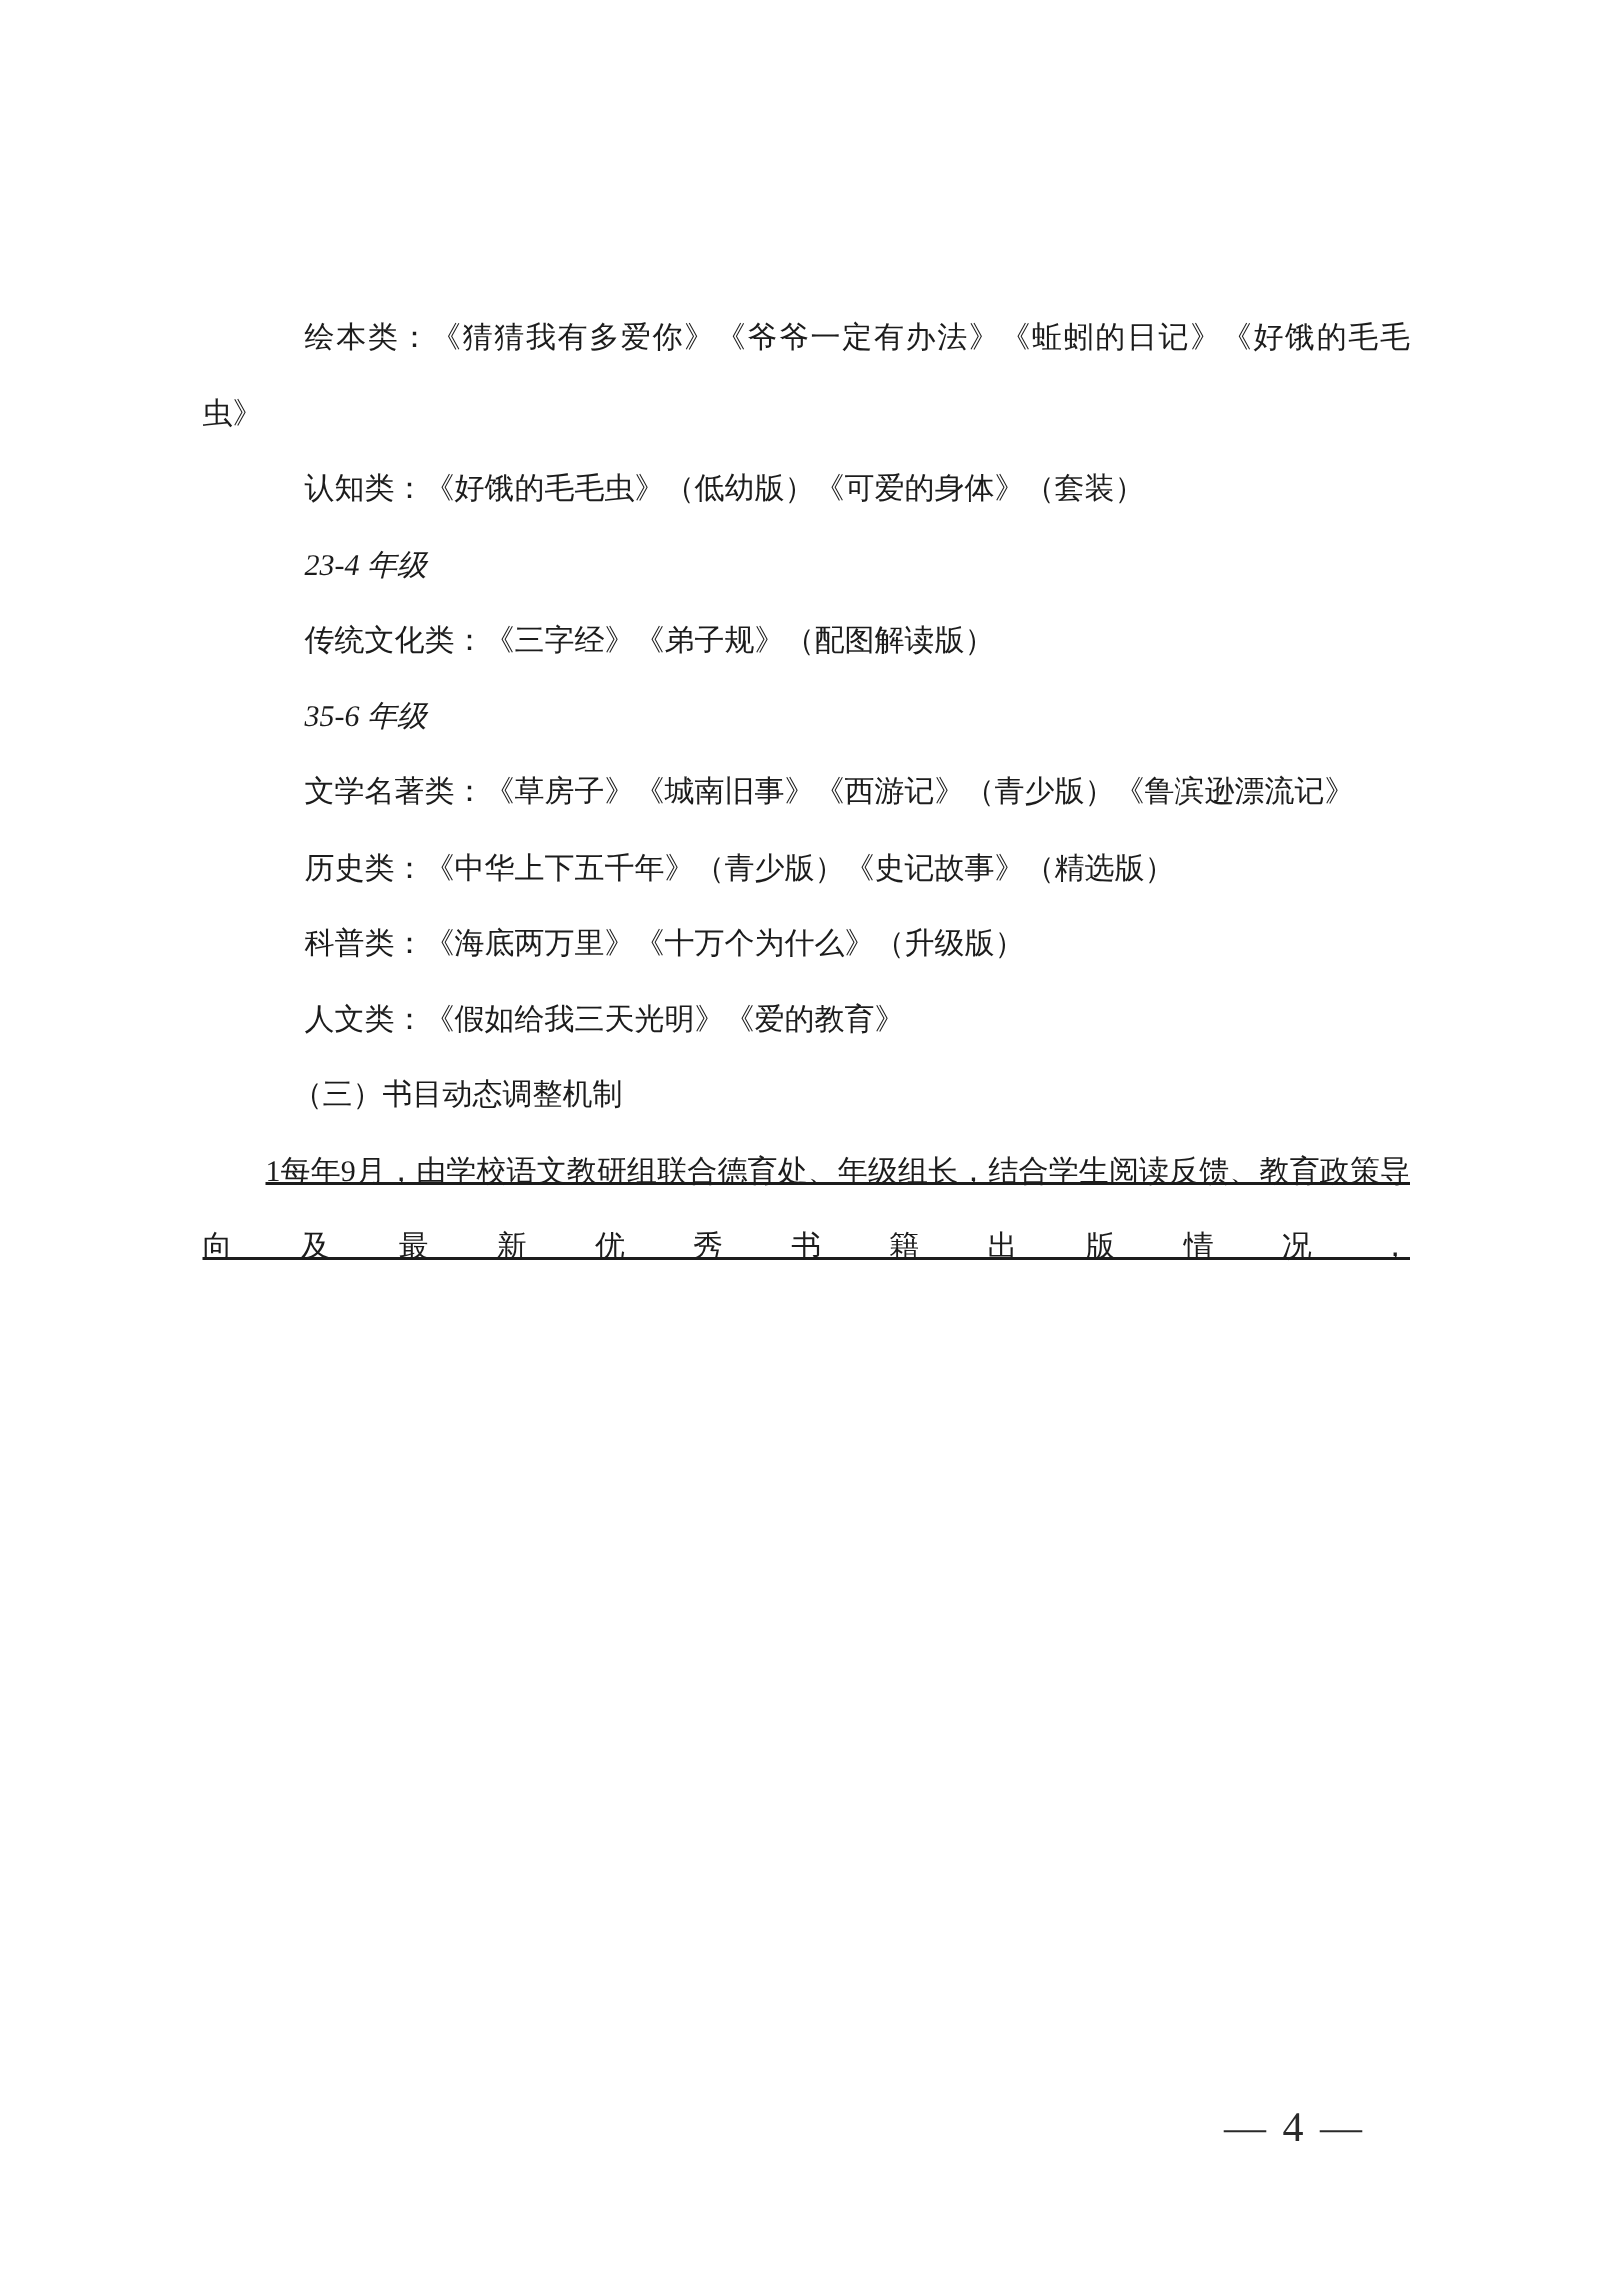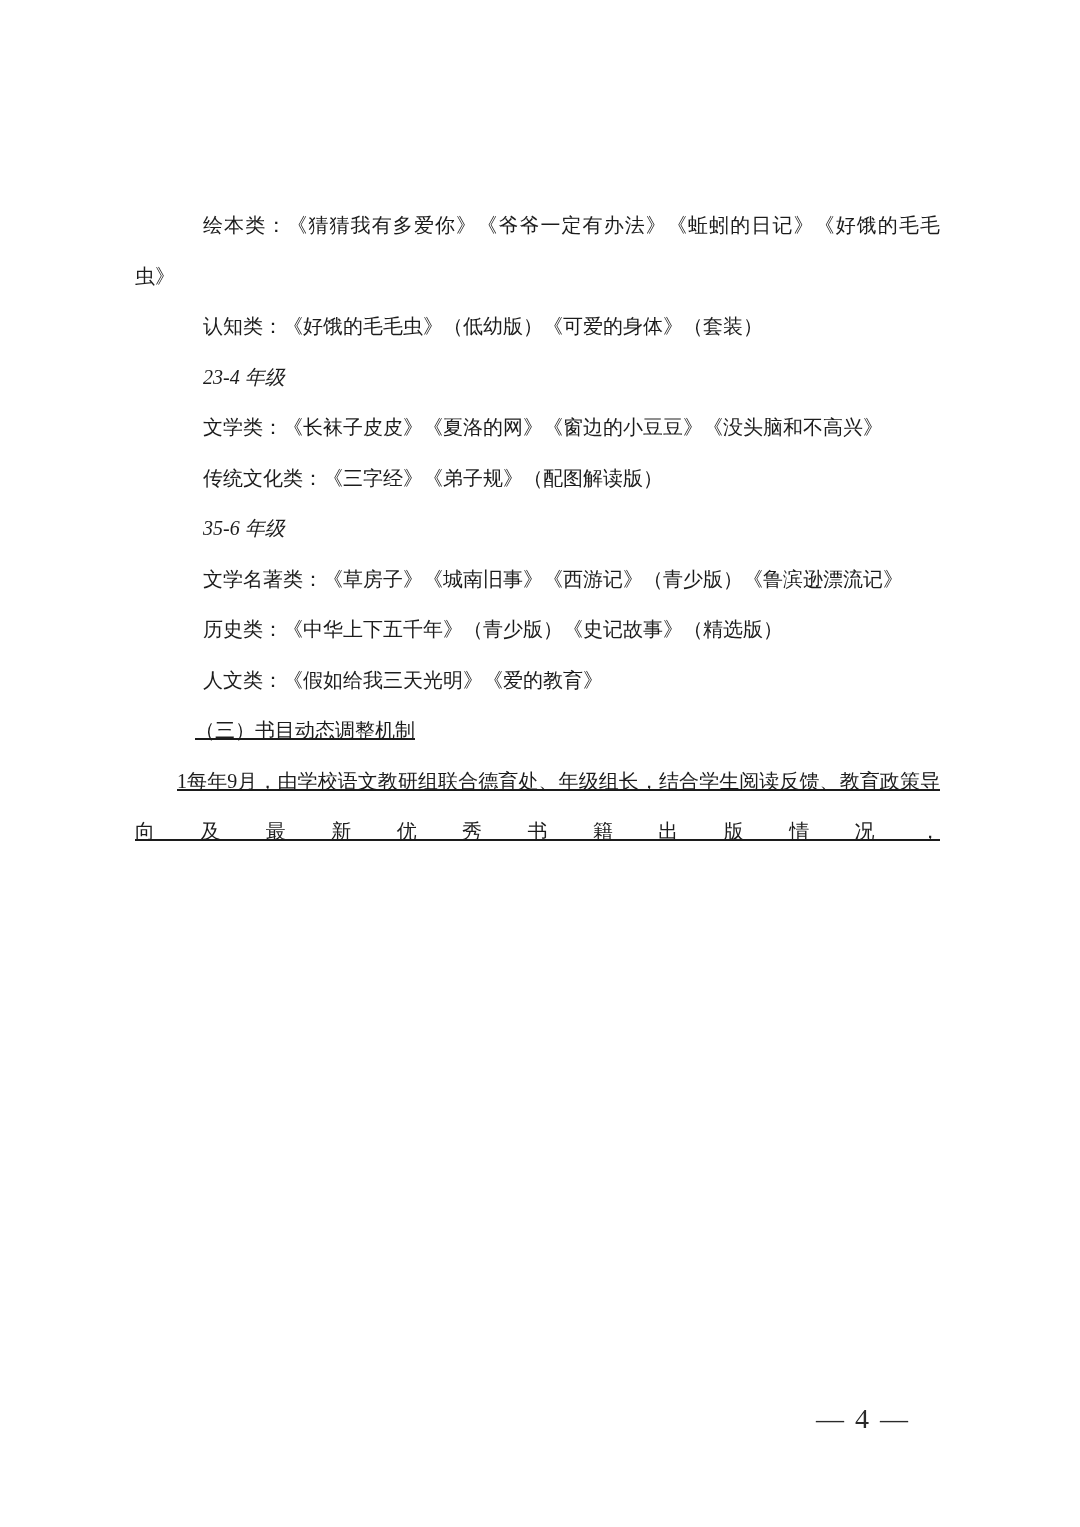--- a/index.html
+++ b/index.html
@@ -35,21 +35,20 @@
     margin: 0;
     padding: 0;
     text-indent: 68px;
   }
   .doc-body p.grade-heading {
     text-indent: 68px;
     font-style: italic;
   }
   .doc-body p.section-heading {
     text-indent: 60px;
-    text-decoration: underline;
   }
   .doc-body p.numbered {
     text-indent: 42px;
     text-align-last: justify;
     text-decoration: underline;
   }
   .page-number {
     position: absolute;
     top: 1404px;
     left: 816px;
@@ -62,25 +61,25 @@
 </style>
 </head>
 <body>
 
 <div class="page">
 
   <div class="doc-body">
     <p class="body">绘本类：《猜猜我有多爱你》《爷爷一定有办法》《蚯蚓的日记》《好饿的毛毛虫》</p>
     <p class="body">认知类：《好饿的毛毛虫》（低幼版）《可爱的身体》（套装）</p>
     <p class="grade-heading">23-4 年级</p>
-    <p class="body">文学类：《长袜子皮皮》《夏洛的网》《窗边的小豆豆》《没头脑和不高兴》</p>
     <p class="body">传统文化类：《三字经》《弟子规》（配图解读版）</p>
     <p class="grade-heading">35-6 年级</p>
     <p class="body">文学名著类：《草房子》《城南旧事》《西游记》（青少版）《鲁滨逊漂流记》</p>
     <p class="body">历史类：《中华上下五千年》（青少版）《史记故事》（精选版）</p>
+    <p class="body">科普类：《海底两万里》《十万个为什么》（升级版）</p>
     <p class="body">人文类：《假如给我三天光明》《爱的教育》</p>
     <p class="section-heading">（三）书目动态调整机制</p>
     <p class="numbered">1每年9月，由学校语文教研组联合德育处、年级组长，结合学生阅读反馈、教育政策导向及最新优秀书籍出版情况，</p>
   </div>
 
   <div class="page-number">— 4 —</div>
 
 </div>
 
 </body></html>

